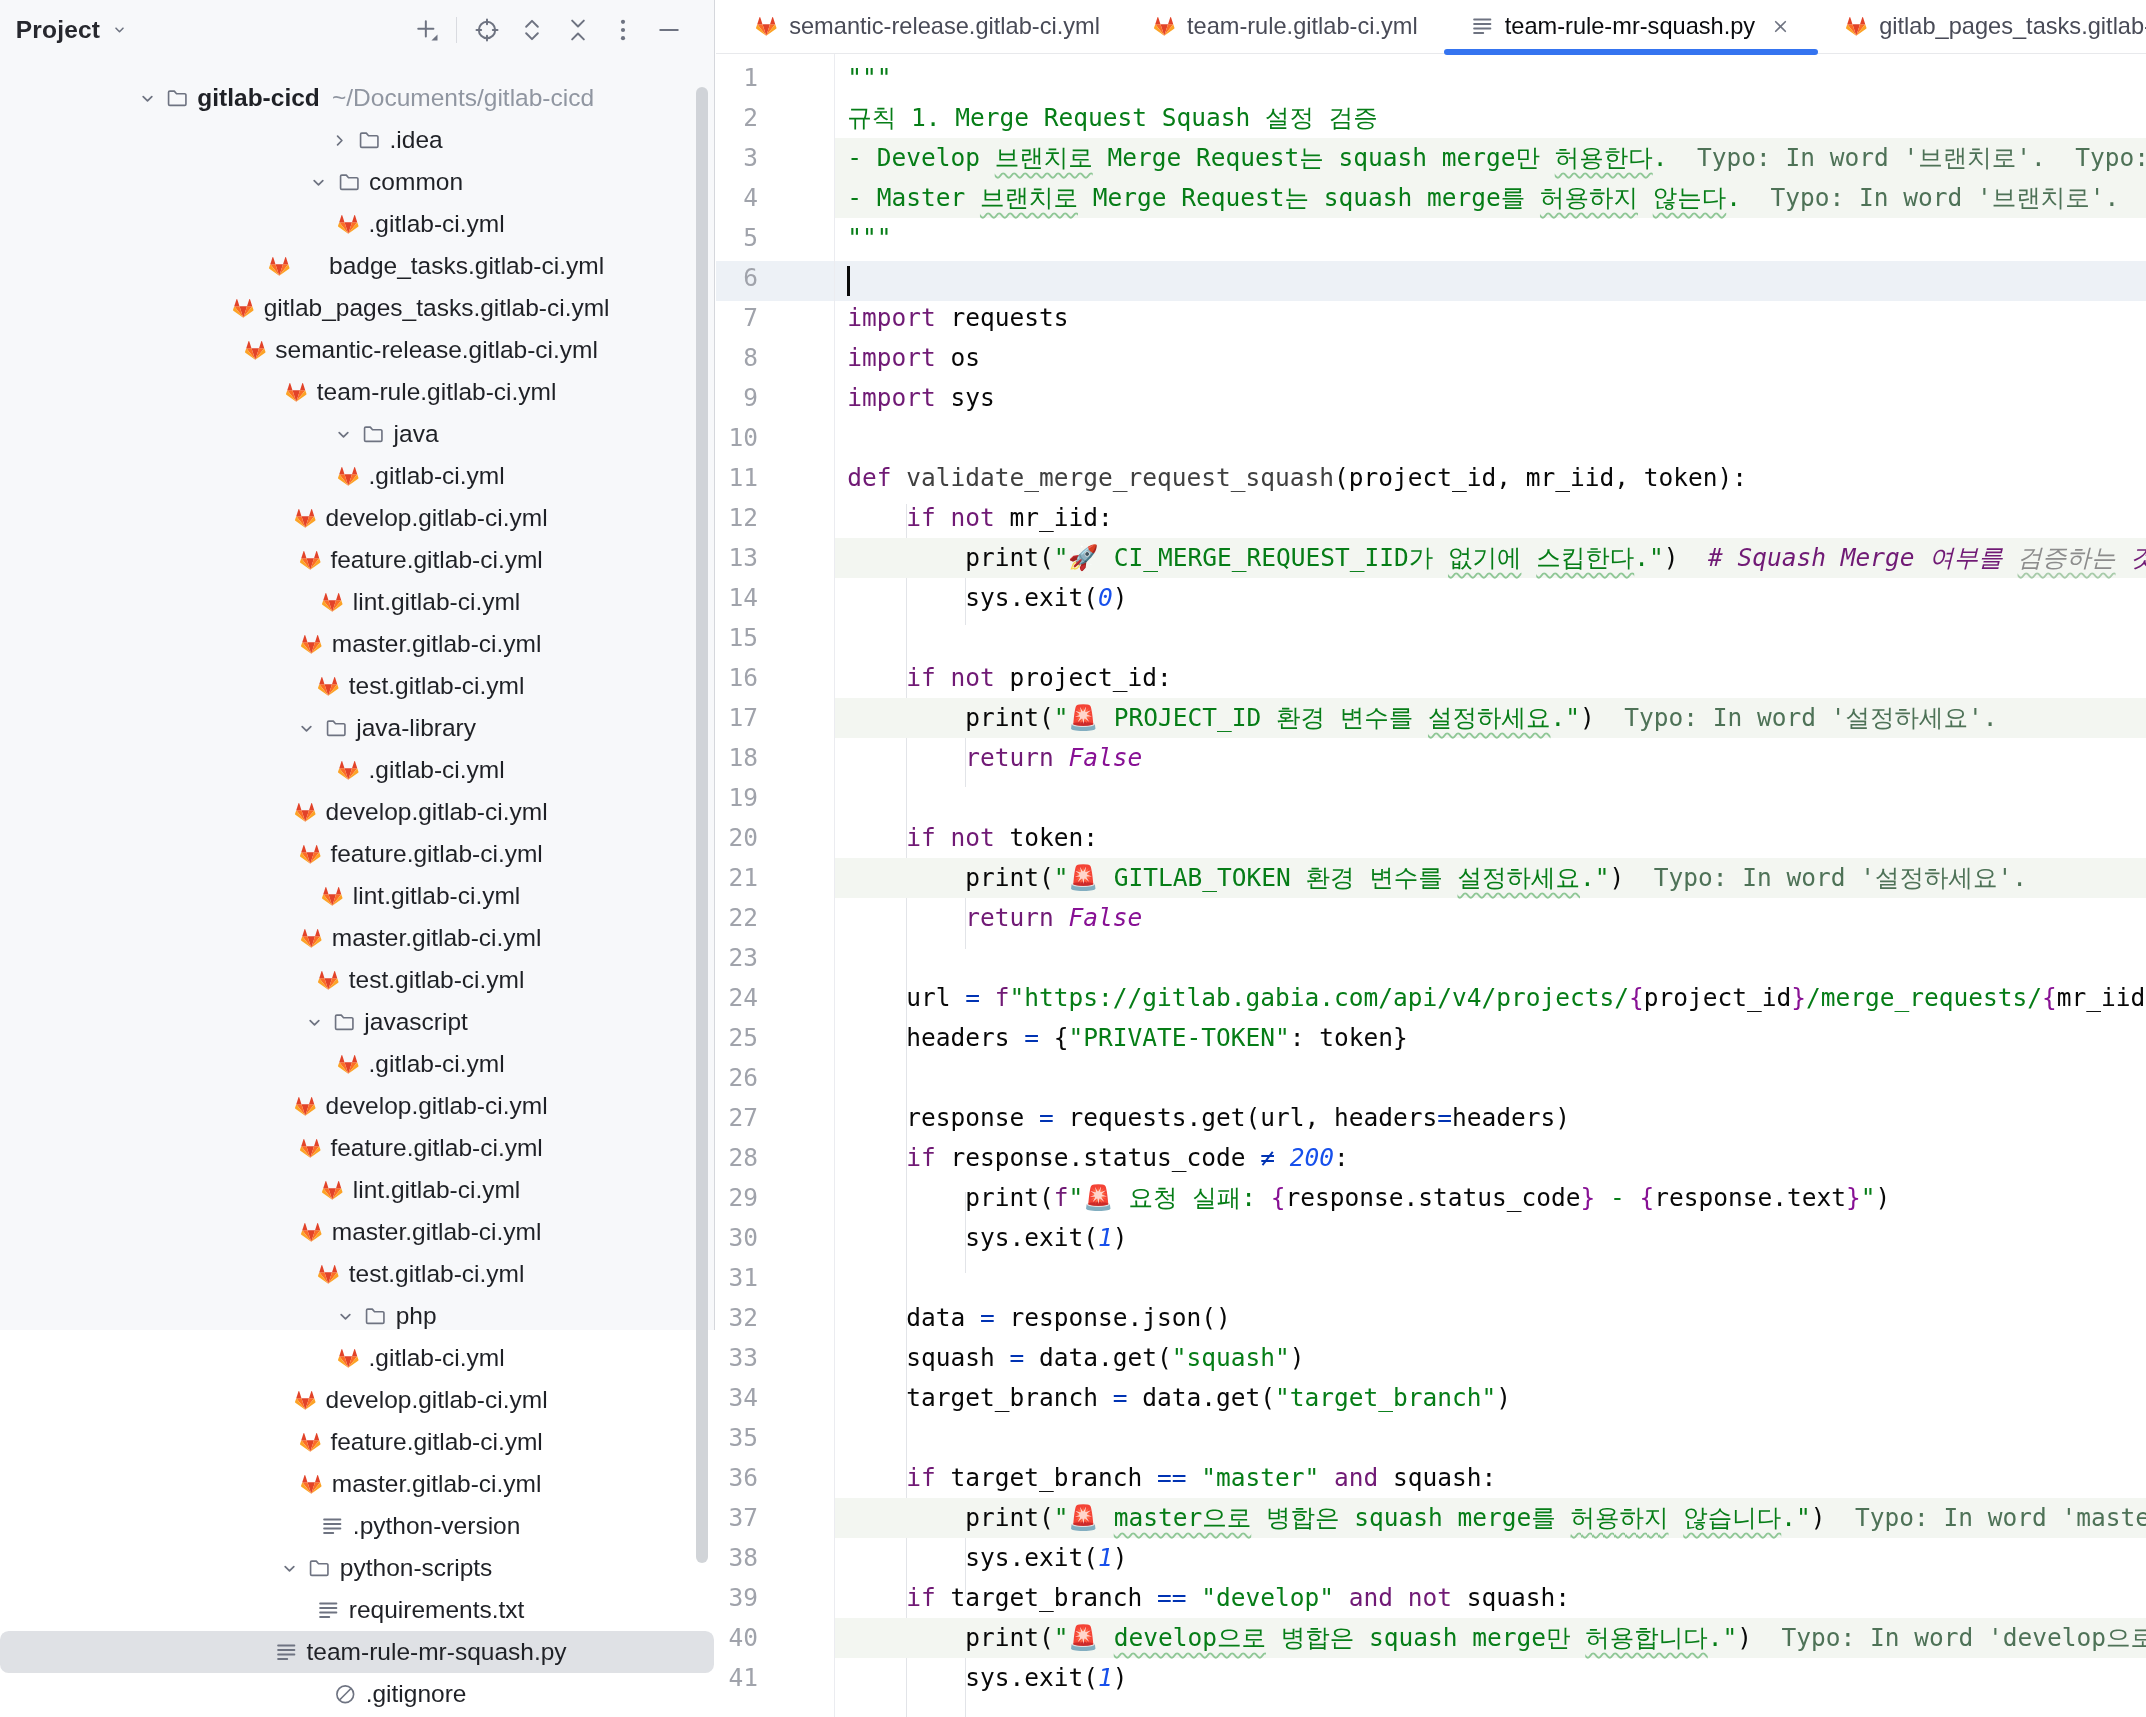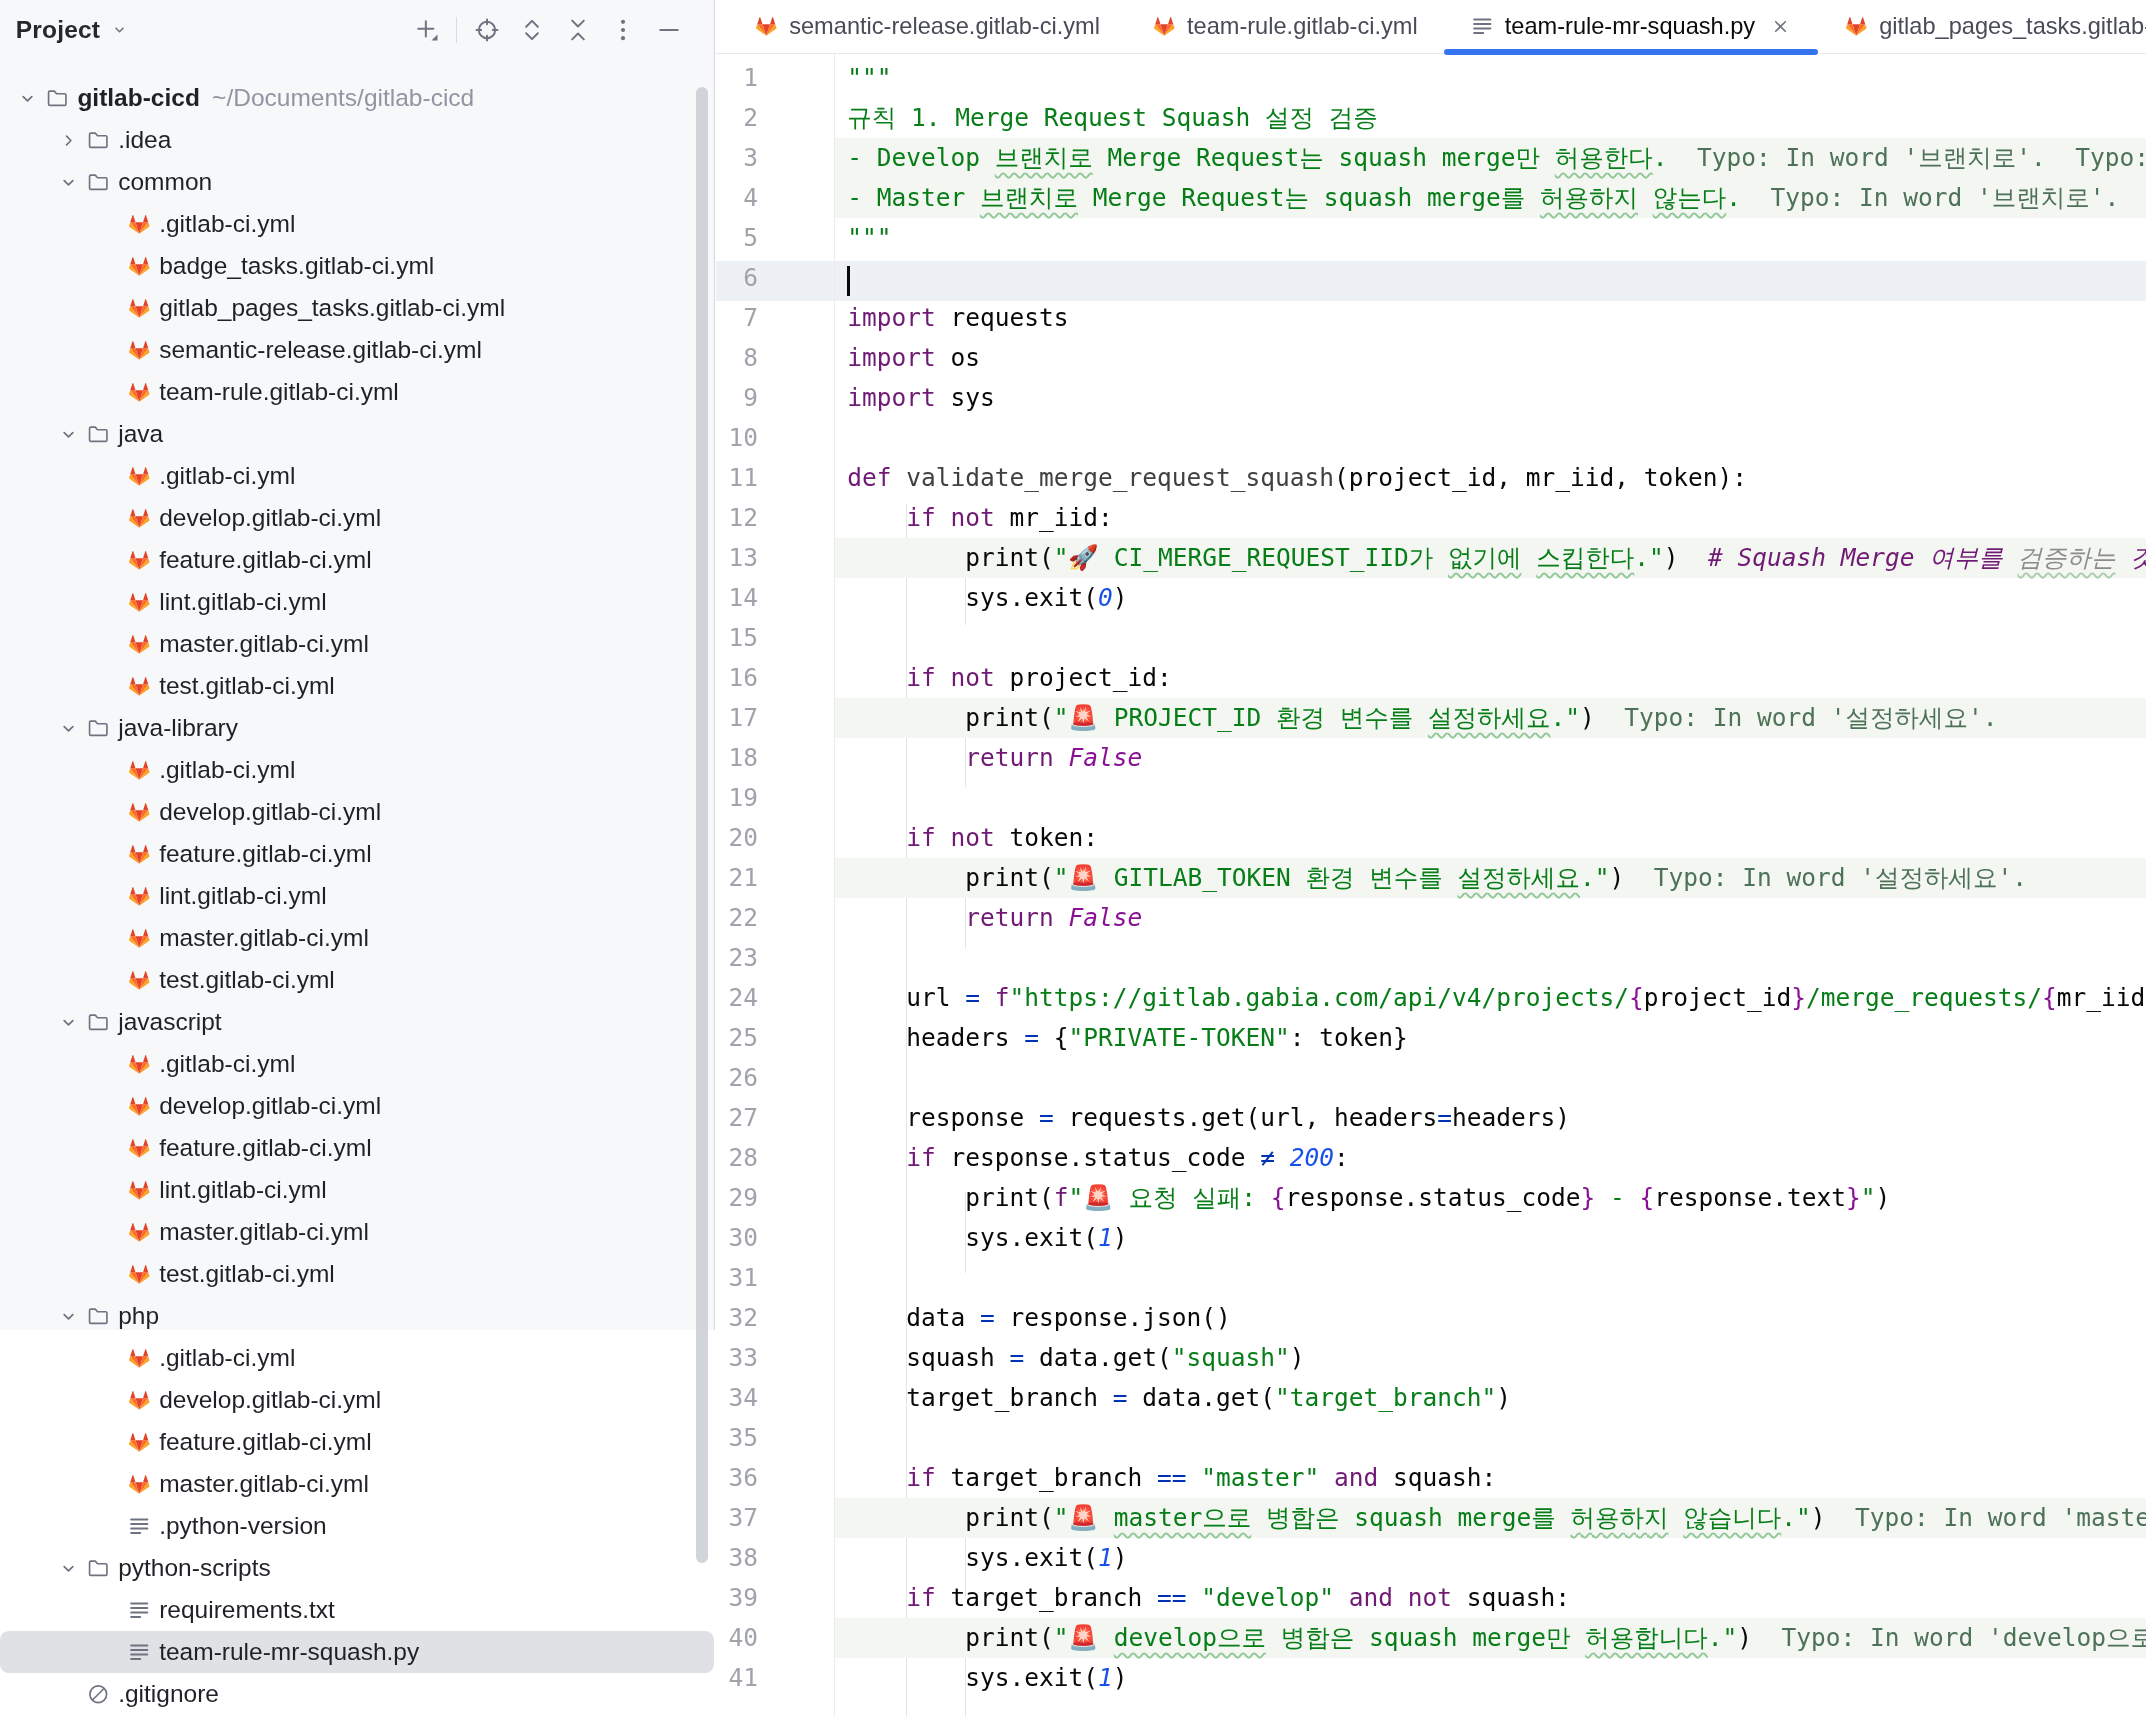--- a/index.html
+++ b/index.html
@@ -15,21 +15,21 @@
   .sidebar-title { font-size:24.5px; font-weight:700; color:#27282E; letter-spacing:0.2px; }
   .sidebar-title-chev { margin-left:8.7px; display:flex; align-items:center; }
   .sidebar-actions { position:absolute; left:409px; top:7px; height:45px;
     display:flex; align-items:center; gap:10.5px; }
   .icon-btn { width:35px; height:35px; display:flex; align-items:center; justify-content:center;
     border-radius:7px; }
   .v-sep { width:0.9px; height:26px; background:#D9DBE0; margin:0 1.7px; }
 
   .tree { position:absolute; left:0; top:77px; width:100%; }
   .tree-row { position:relative; height:42px; display:flex; align-items:center;
-    font-size:24.5px; color:#1F2126; white-space:nowrap; }
+    font-size:24.5px; color:#1F2126; white-space:nowrap;justify-content:center; }
   .tree-row.selected { background:#DFE1E5; border-radius:8.7px; }
   .tree-chev { width:30px; height:42px; display:flex; align-items:center; justify-content:center; flex:0 0 30px; }
   .tree-icon { width:30px; height:42px; display:flex; align-items:center; justify-content:center; flex:0 0 30px; margin-right:5.2px; }
   .tree-label.bold { font-weight:700; }
   .tree-suffix { color:#9096A1; margin-left:12.2px; }
   .tree-scroll { position:absolute; left:696px; top:87px; width:12.2px; height:1476px;
     background:#C9CCD1; border-radius:6.1px; opacity:.85; }
 
   
   .editor { position:absolute; left:716px; top:0; width:1431px; height:1717px; background:#fff; }
@@ -168,21 +168,21 @@
               <path fill="#FC6D26" d="M12 21.4L8.3 10.1H3.2z"></path>
               <path fill="#FCA326" d="M3.2 10.1L2 13.5a.78.78 0 0 0 .3.87L12 21.4z"></path>
               <path fill="#E24329" d="M3.2 10.1h5.1L6.1 3.3a.38.38 0 0 0-.72 0z"></path>
               <path fill="#FC6D26" d="M12 21.4l3.7-11.3h5.1z"></path>
               <path fill="#FCA326" d="M20.8 10.1l1.2 3.4a.78.78 0 0 1-.3.87L12 21.4z"></path>
               <path fill="#E24329" d="M20.8 10.1h-5.1l2.2-6.8a.38.38 0 0 1 .72 0z"></path>
             </svg>
           </span>
           <span class="tree-label">.gitlab-ci.yml</span>
         </div>
-        <div class="tree-row" style="padding-left: 94px;">
+        <div class="tree-row" style="padding-left: 94px; gap: 30px;">
           <span class="tree-chev"></span>
           <span class="tree-icon">
             <svg viewBox="0 0 24 24" width="24.5" height="24.5">
               <path fill="#E24329" d="M12 21.4l3.7-11.3H8.3z"></path>
               <path fill="#FC6D26" d="M12 21.4L8.3 10.1H3.2z"></path>
               <path fill="#FCA326" d="M3.2 10.1L2 13.5a.78.78 0 0 0 .3.87L12 21.4z"></path>
               <path fill="#E24329" d="M3.2 10.1h5.1L6.1 3.3a.38.38 0 0 0-.72 0z"></path>
               <path fill="#FC6D26" d="M12 21.4l3.7-11.3h5.1z"></path>
               <path fill="#FCA326" d="M20.8 10.1l1.2 3.4a.78.78 0 0 1-.3.87L12 21.4z"></path>
               <path fill="#E24329" d="M20.8 10.1h-5.1l2.2-6.8a.38.38 0 0 1 .72 0z"></path>

